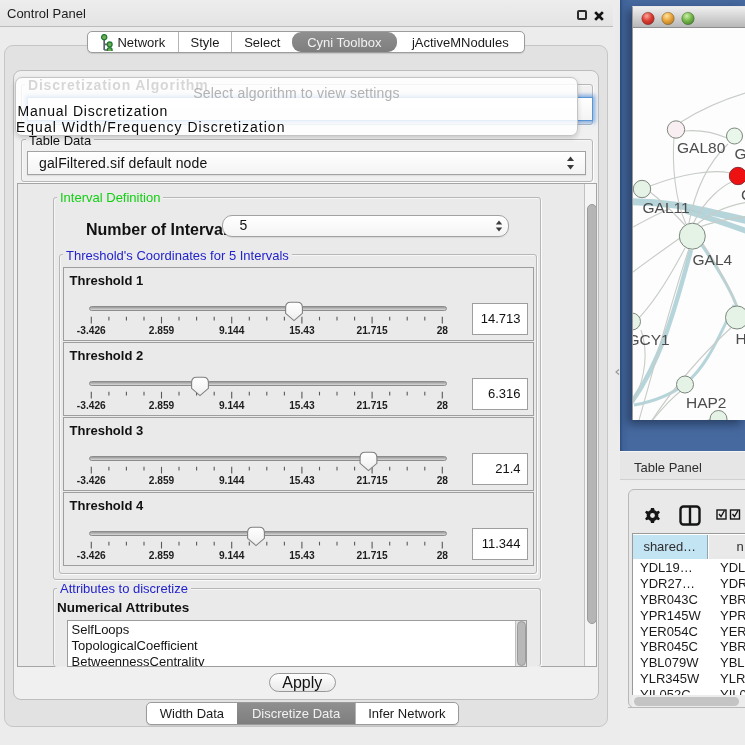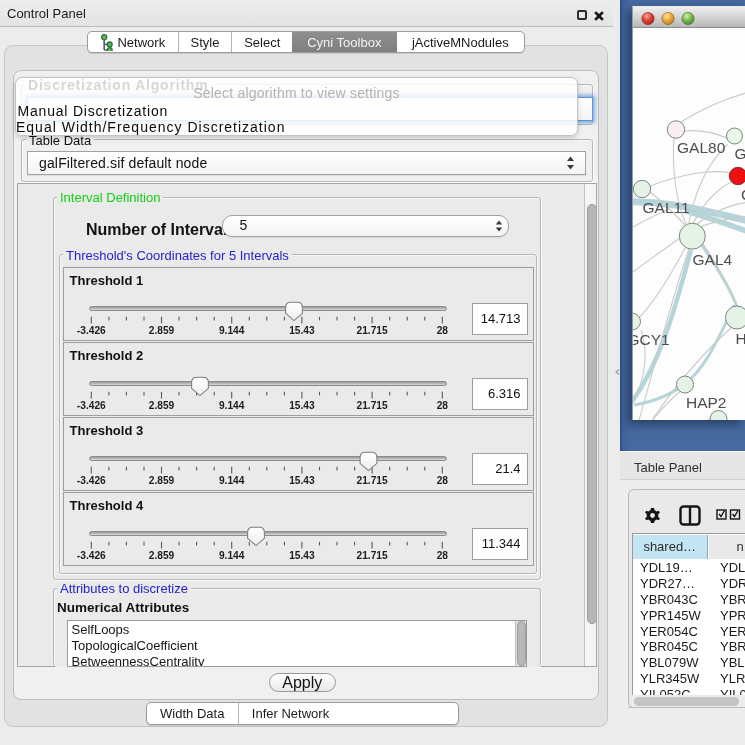--- a/index.html
+++ b/index.html
@@ -15,21 +15,21 @@
     background:#e2e2e2; border:1px solid #c6c6c6; border-radius:9px; }
   #panelB { position:absolute; left:13px; top:70px; width:586px; height:630px;
     background:#f0f0f0; border:1px solid #bdbdbd; border-radius:8px; }
 
   
   #tabs { position:absolute; left:87px; top:31px; width:438px; height:22px;
     background:#ffffff; border:1px solid #9c9c9c; border-radius:5px; display:flex;
     font-size:13px; color:#1a1a1a; box-shadow:0 1px 1px rgba(0,0,0,0.12); }
   #tabs .seg { height:100%; display:flex; align-items:center; justify-content:center; }
   #tabs .div { width:1px; background:#b4b4b4; height:100%; }
-  #tabs .dark { background:linear-gradient(#8f8f8f,#7e7e7e); color:#f2f2f2; }
+  #tabs .dark { background:linear-gradient(#8f8f8f,#7e7e7e); color:#f2f2f2;border-radius:9px; }
 
   
   .fs { position:absolute; border:1px solid #b7b7b7; border-radius:3px; box-shadow:1px 1px 0 rgba(255,255,255,0.8), inset 1px 1px 0 rgba(255,255,255,0.55); }
   .fslabel { position:absolute; font-size:13px; padding:0 3px; }
 
   .combo { position:absolute; height:24px; background:linear-gradient(#ffffff,#f4f4f4);
     border:1px solid #a2a2a2; border-radius:0; font-size:14px; letter-spacing:0.15px; color:#111;
     line-height:22px; box-shadow:0 1px 1px rgba(0,0,0,0.08); }
 
   
@@ -319,20 +319,21 @@
   <div style="position:absolute;right:0;top:0;width:11px;height:100%;background:#e2e2e2;border-left:1px solid #c0c0c0;">
     <div style="position:absolute;left:0.5px;top:0;width:9px;height:100%;background:#b8b8b8;border:1px solid #9b9b9b;border-radius:5px;"></div>
   </div>
 </div>
 
 <div class="abs" style="left:268.5px;top:672.5px;width:67.5px;height:19px;background:linear-gradient(#ffffff,#e8e8e8);
   border:1px solid #989898;border-radius:9.5px;font-size:16px;color:#111;text-align:center;line-height:17px;">Apply</div>
 
 <div class="segctl" style="left:145.5px;top:701.5px;width:313.5px;height:23px;">
   <div class="seg" style="width:91.5px;">Width Data</div>
+  <div class="seg dark" style="width:118px;">Discretize Data</div>
   <div class="div"></div>
   <div class="seg" style="width:103px;">Infer Network</div>
 </div>
 
 <svg class="abs" style="left:614.5px;top:368.5px;" width="5" height="6" viewBox="0 0 5 6">
   <path d="M4,0.5 L1,3 L4,5.5" fill="none" stroke="#979797" stroke-width="1.1"></path>
 </svg>
 
 <div id="bluefield"></div>
 <div id="netwin">

